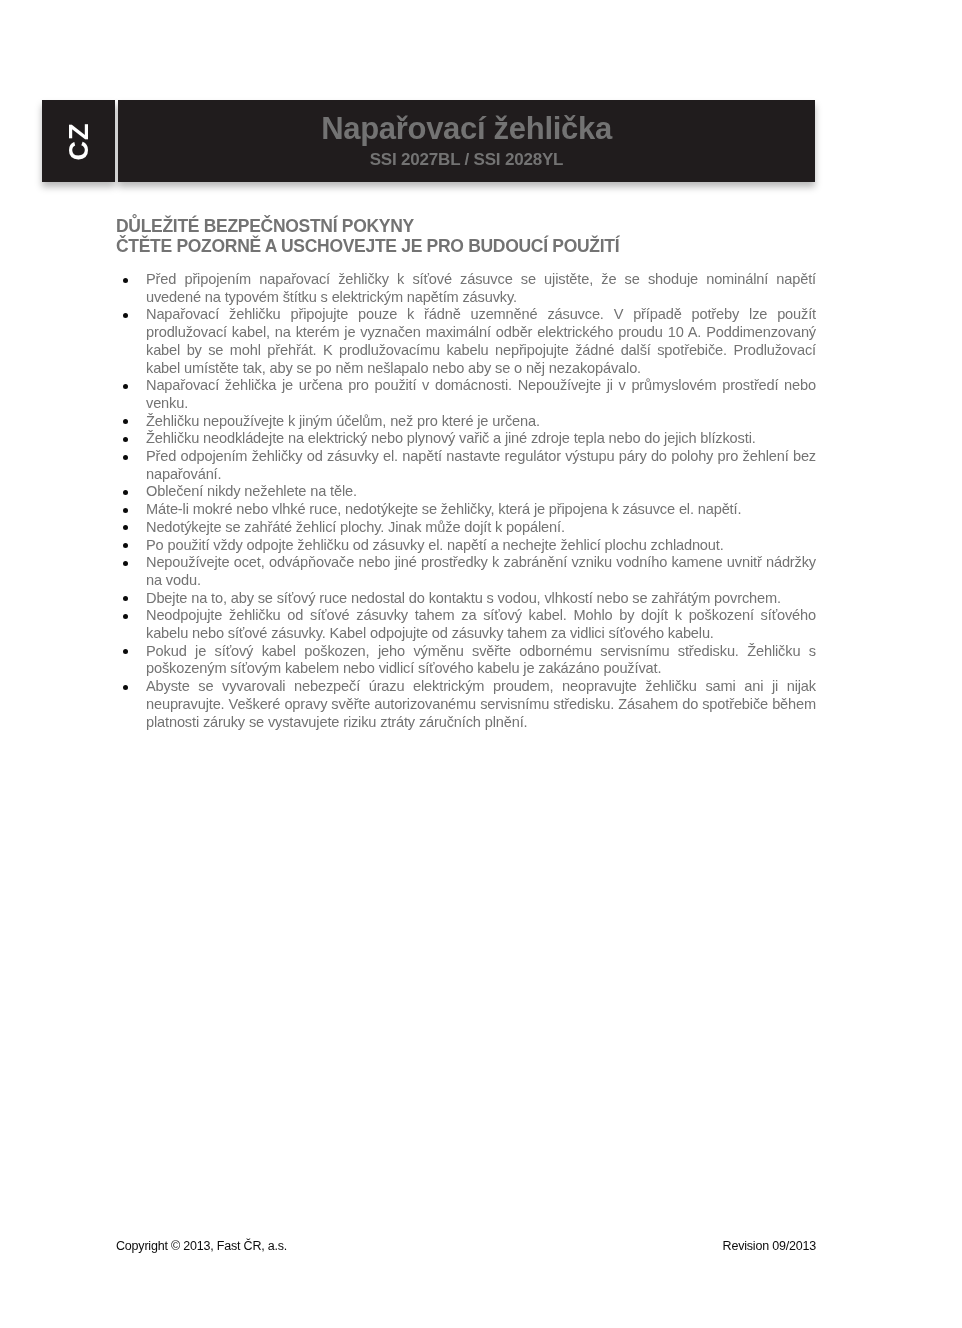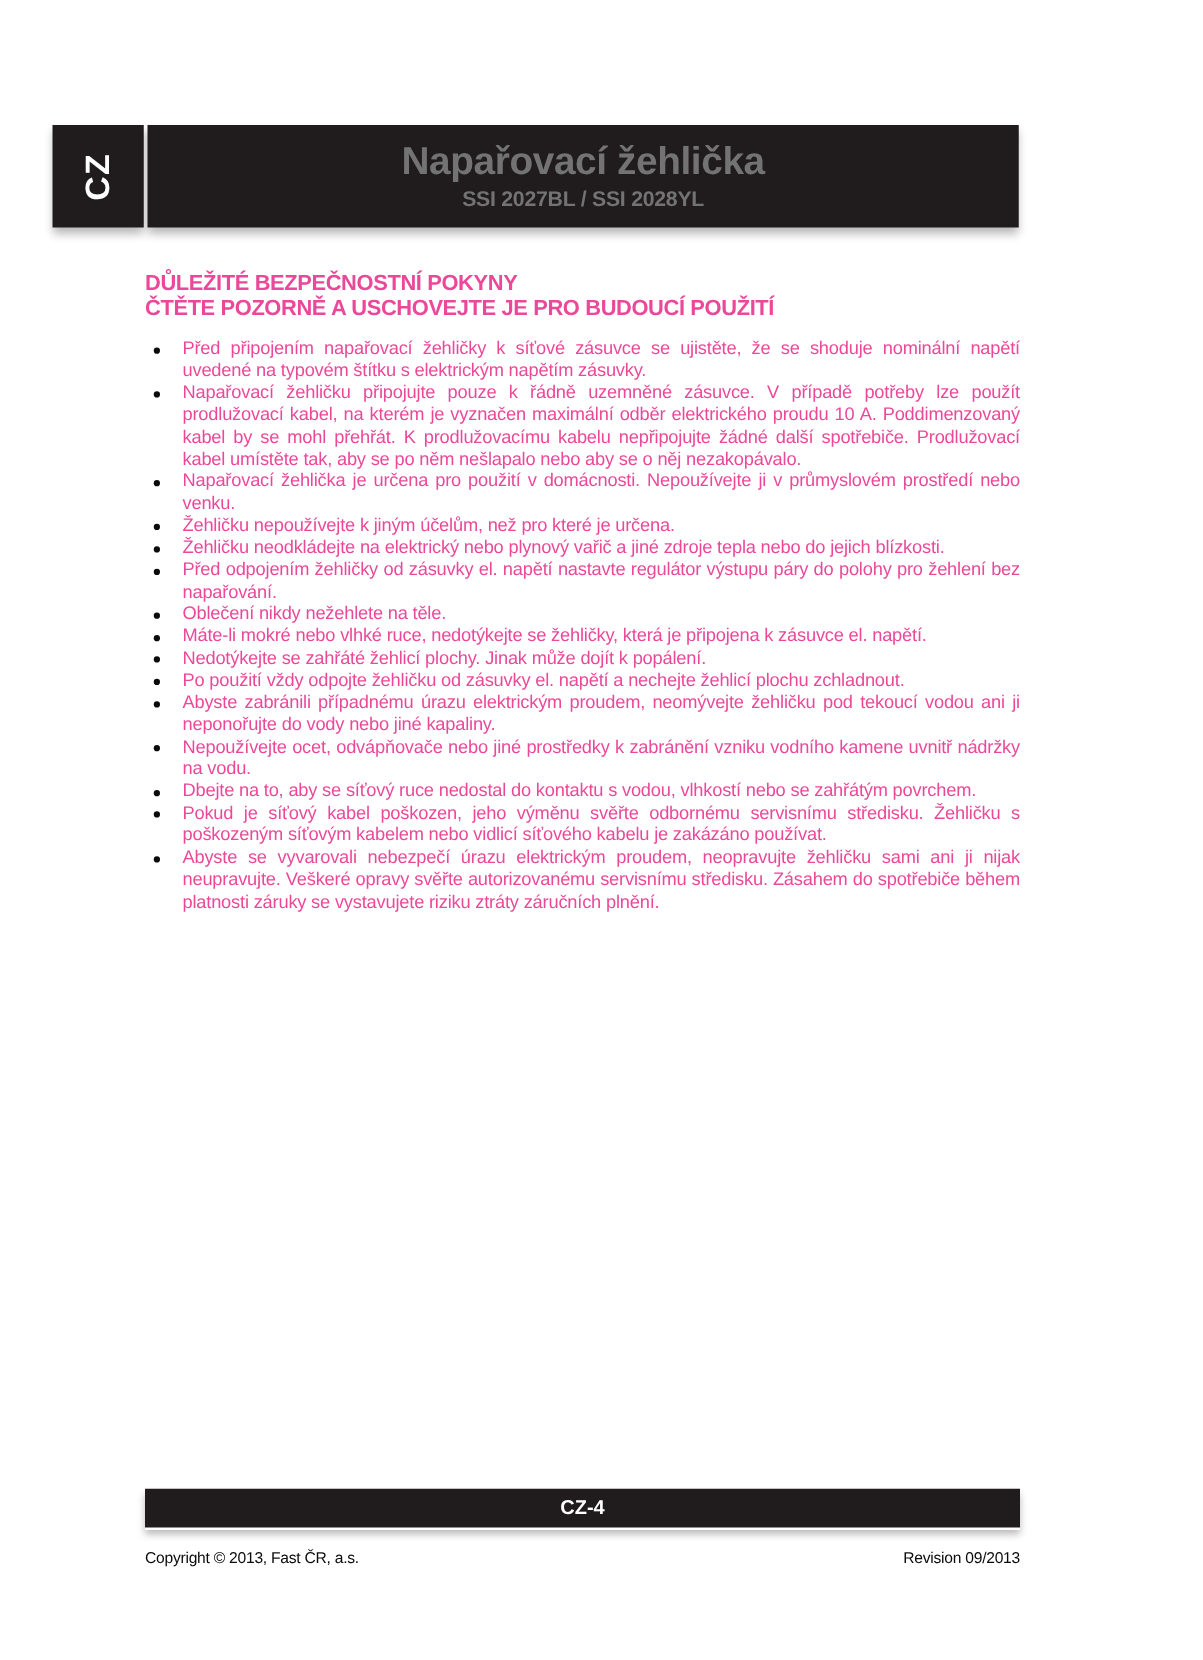--- a/index.html
+++ b/index.html
@@ -60,21 +60,21 @@
     margin-top: 4px;
     letter-spacing: -0.2px;
   }
 
   
   .content {
     position: absolute;
     top: 216px;
     left: 116px;
     width: 700px;
-    color: #ec4899;
+    color: #737373;
   }
   .headings {
     font-size: 17.5px;
     font-weight: 700;
     line-height: 20px;
     letter-spacing: -0.3px;
     margin-bottom: 15px;
   }
   ul.safety-list {
     list-style: none;
@@ -164,35 +164,32 @@
         <li>Před odpojením žehličky od zásuvky el. napětí nastavte regulátor výstupu páry do polohy pro žehlení bez napařování.</li>
 
         <li>Oblečení nikdy nežehlete na těle.</li>
 
         <li>Máte-li mokré nebo vlhké ruce, nedotýkejte se žehličky, která je připojena k zásuvce el. napětí.</li>
 
         <li>Nedotýkejte se zahřáté žehlicí plochy. Jinak může dojít k popálení.</li>
 
         <li>Po použití vždy odpojte žehličku od zásuvky el. napětí a nechejte žehlicí plochu zchladnout.</li>
 
-        <li>Abyste zabránili případnému úrazu elektrickým proudem, neomývejte žehličku pod tekoucí vodou ani ji neponořujte do vody nebo jiné kapaliny.</li>
 
         <li>Nepoužívejte ocet, odvápňovače nebo jiné prostředky k zabránění vzniku vodního kamene uvnitř nádržky na vodu.</li>
 
         <li>Dbejte na to, aby se síťový ruce nedostal do kontaktu s vodou, vlhkostí nebo se zahřátým povrchem.</li>
 
+        <li>Neodpojujte žehličku od síťové zásuvky tahem za síťový kabel. Mohlo by dojít k poškození síťového kabelu nebo síťové zásuvky. Kabel odpojujte od zásuvky tahem za vidlici síťového kabelu.</li>
 
         <li>Pokud je síťový kabel poškozen, jeho výměnu svěřte odbornému servisnímu středisku. Žehličku s poškozeným síťovým kabelem nebo vidlicí síťového kabelu je zakázáno používat.</li>
 
         <li>Abyste se vyvarovali nebezpečí úrazu elektrickým proudem, neopravujte žehličku sami ani ji nijak neupravujte. Veškeré opravy svěřte autorizovanému servisnímu středisku. Zásahem do spotřebiče během platnosti záruky se vystavujete riziku ztráty záručních plnění.</li>
       </ul>
   </div>
 
-  <div class="footer-page-bar">
-    <span>CZ-4</span>
-  </div>
 
   <div class="footer-meta">
     <span>Copyright © 2013, Fast ČR, a.s.</span>
     <span>Revision 09/2013</span>
   </div>
 
 </div>
 
 </body></html>

